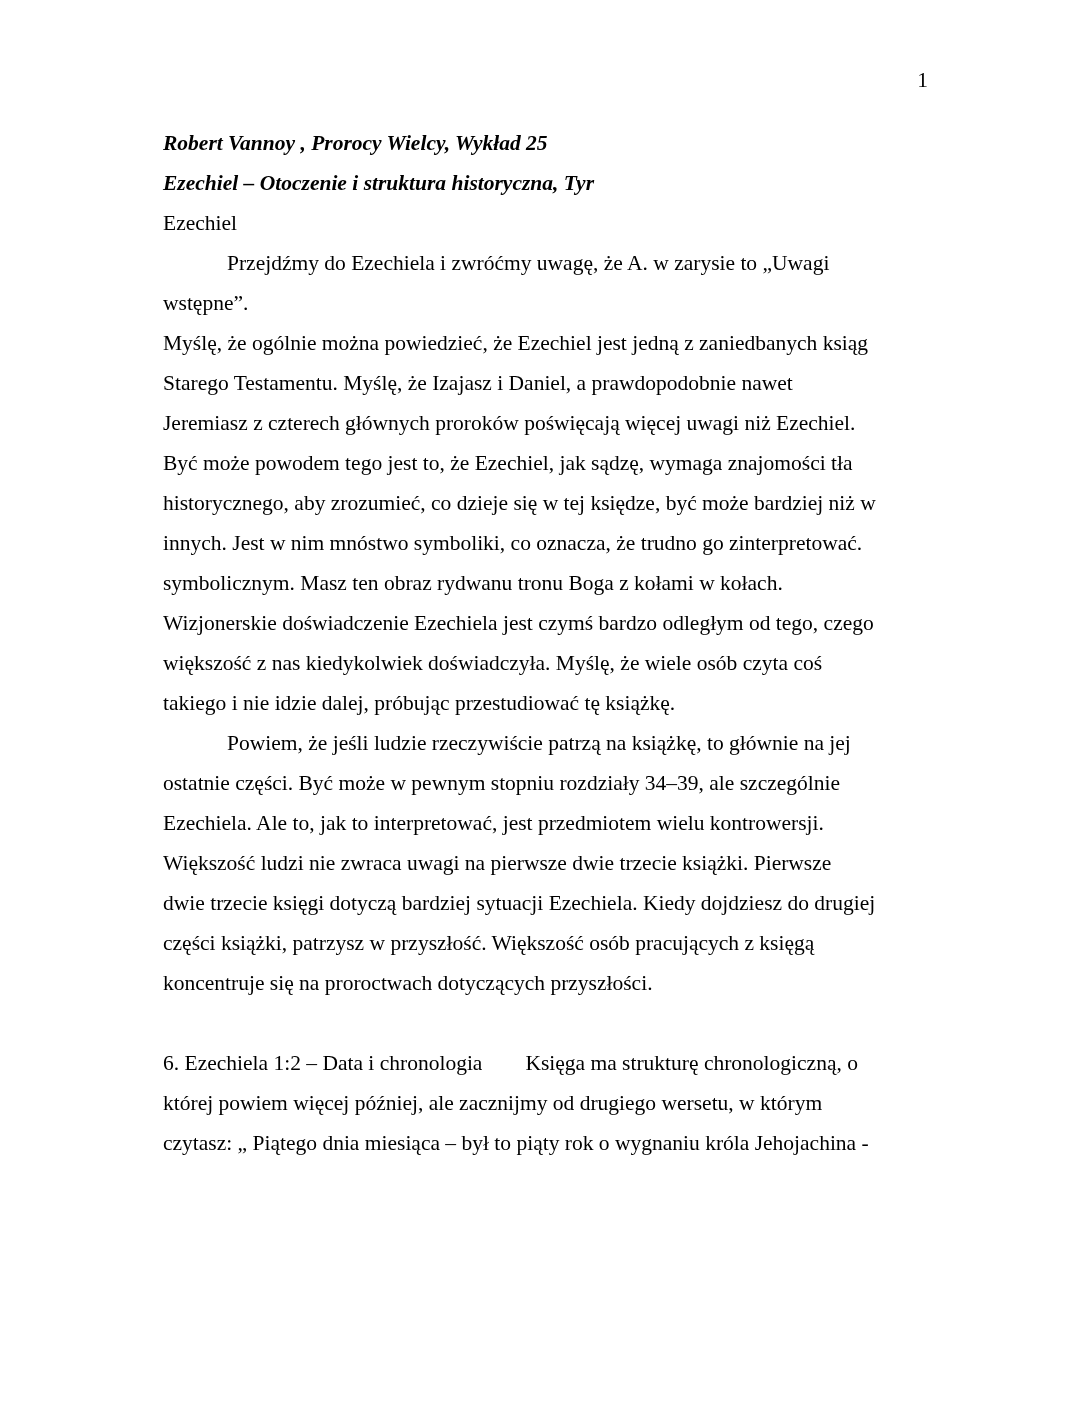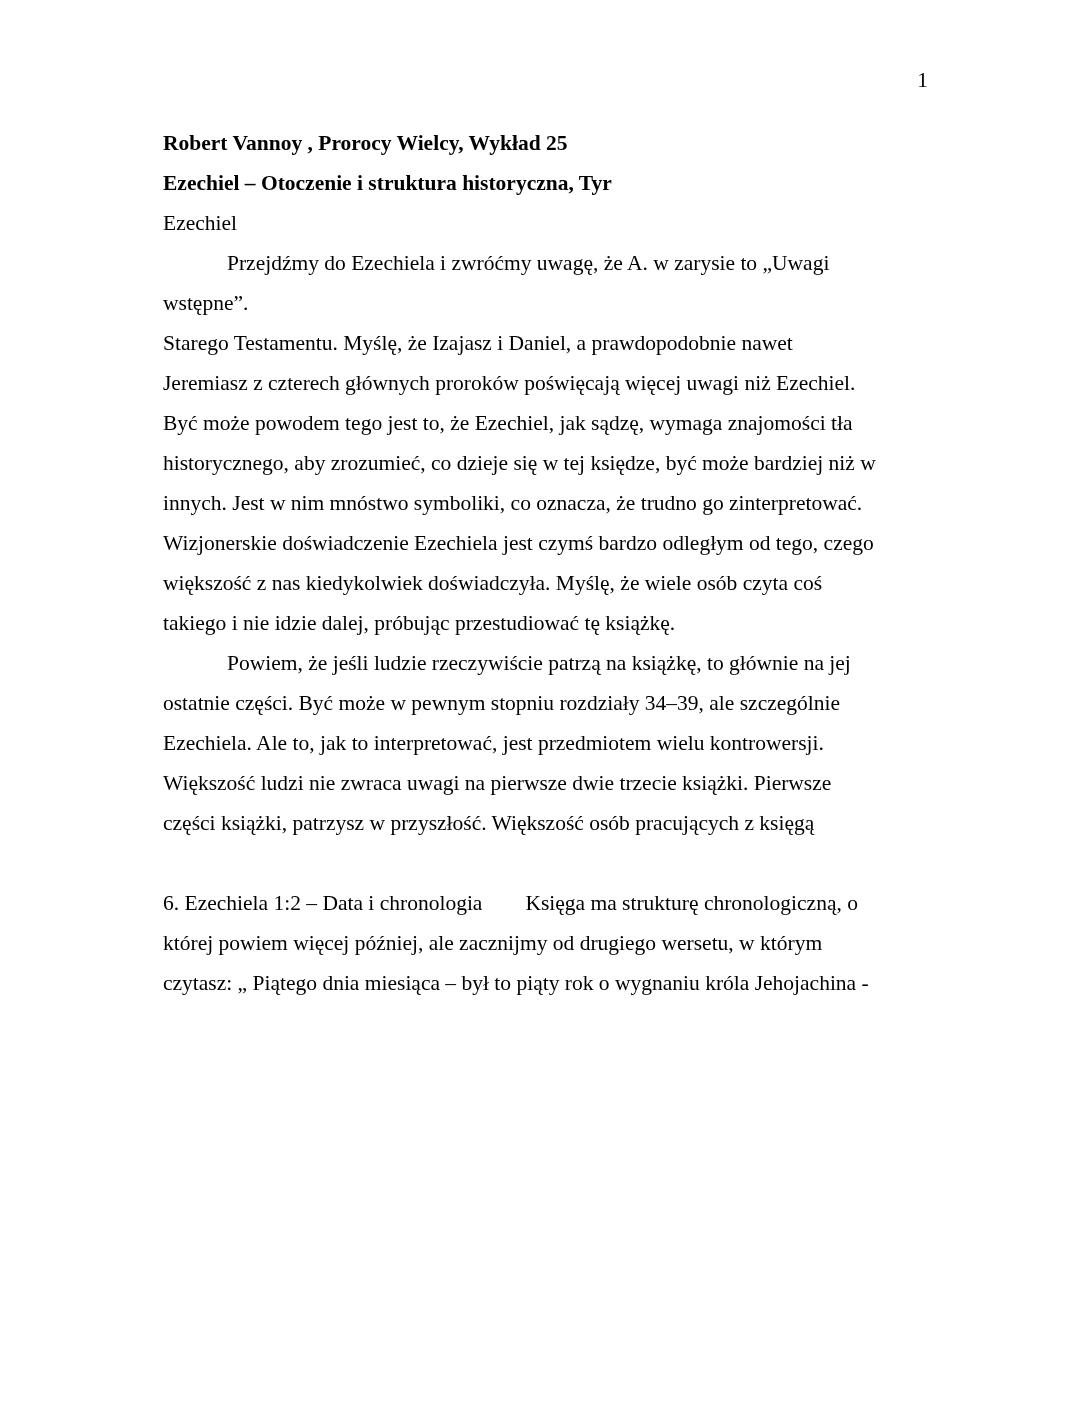--- a/index.html
+++ b/index.html
@@ -29,45 +29,49 @@
     top: 123px;
     left: 163px;
     width: 770px;
     font-size: 21.5px;
     line-height: 40px;
   }
   .line {
     white-space: pre;
     min-height: 40px;
   }
-  .line.bold { font-weight: bold; }
+  .line.bold { font-weight: bold; font-style: italic; }
   .line.indent { padding-left: 64px; font-family: Liberation Serif, serif; }
 </style>
 </head>
 <body>
 
 <div class="page">
   <div class="page-number">1</div>
   <div class="content">
       <div class="line bold">Robert Vannoy , Prorocy Wielcy, Wykład 25</div>
       <div class="line bold">Ezechiel – Otoczenie i struktura historyczna, Tyr</div>
       <div class="line">Ezechiel</div>
       <div class="line indent">Przejdźmy do Ezechiela i zwróćmy uwagę, że A. w zarysie to „Uwagi</div>
       <div class="line">wstępne”.</div>
+      <div class="line">Myślę, że ogólnie można powiedzieć, że Ezechiel jest jedną z zaniedbanych ksiąg</div>
       <div class="line">Starego Testamentu. Myślę, że Izajasz i Daniel, a prawdopodobnie nawet</div>
       <div class="line">Jeremiasz z czterech głównych proroków poświęcają więcej uwagi niż Ezechiel.</div>
       <div class="line">Być może powodem tego jest to, że Ezechiel, jak sądzę, wymaga znajomości tła</div>
       <div class="line">historycznego, aby zrozumieć, co dzieje się w tej księdze, być może bardziej niż w</div>
       <div class="line">innych. Jest w nim mnóstwo symboliki, co oznacza, że trudno go zinterpretować.</div>
+      <div class="line">symbolicznym. Masz ten obraz rydwanu tronu Boga z kołami w kołach.</div>
       <div class="line">Wizjonerskie doświadczenie Ezechiela jest czymś bardzo odległym od tego, czego</div>
       <div class="line">większość z nas kiedykolwiek doświadczyła. Myślę, że wiele osób czyta coś</div>
       <div class="line">takiego i nie idzie dalej, próbując przestudiować tę książkę.</div>
       <div class="line indent">Powiem, że jeśli ludzie rzeczywiście patrzą na książkę, to głównie na jej</div>
       <div class="line">ostatnie części. Być może w pewnym stopniu rozdziały 34–39, ale szczególnie</div>
       <div class="line">Ezechiela. Ale to, jak to interpretować, jest przedmiotem wielu kontrowersji.</div>
       <div class="line">Większość ludzi nie zwraca uwagi na pierwsze dwie trzecie książki. Pierwsze</div>
+      <div class="line">dwie trzecie księgi dotyczą bardziej sytuacji Ezechiela. Kiedy dojdziesz do drugiej</div>
       <div class="line">części książki, patrzysz w przyszłość. Większość osób pracujących z księgą</div>
+      <div class="line">koncentruje się na proroctwach dotyczących przyszłości.</div>
       <div class="line blank"></div>
       <div class="line">6. Ezechiela 1:2 – Data i chronologia        Księga ma strukturę chronologiczną, o</div>
       <div class="line">której powiem więcej później, ale zacznijmy od drugiego wersetu, w którym</div>
       <div class="line">czytasz: „ Piątego dnia miesiąca – był to piąty rok o wygnaniu króla Jehojachina -</div>
     </div>
 </div>
 
 </body></html>

